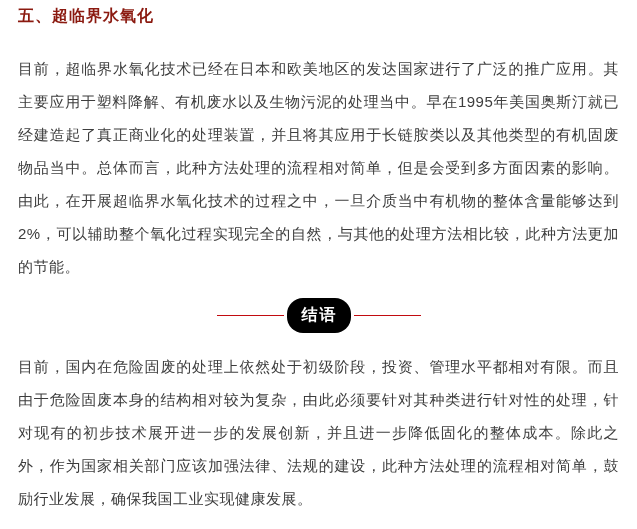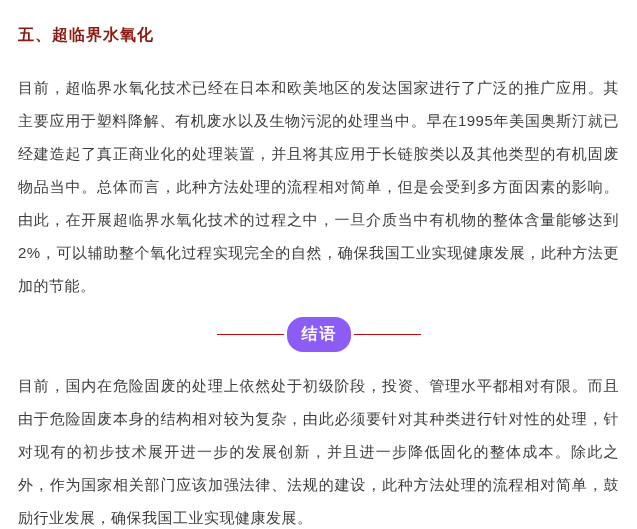--- a/index.html
+++ b/index.html
@@ -10,21 +10,21 @@
   body {
     width: 637px;
     height: 529px;
     overflow: hidden;
     font-family: "Liberation Sans", "DejaVu Sans", sans-serif;
   }
   .article {
     box-sizing: border-box;
     width: 637px;
     height: 529px;
-    padding: 24px 18px 0 18px;
+    padding: 5px 18px 0 18px;
     background: #ffffff;
   }
   .article-heading {
     font-size: 16px;
     font-weight: bold;
     color: #8b1a10;
     letter-spacing: 1px;
     line-height: 22px;
     margin: 0 0 25px 0;
   }
@@ -48,40 +48,40 @@
   .divider-line {
     flex: 1 1 auto;
     height: 1px;
     background: #c20b10;
   }
   .divider-badge {
     flex: 0 0 auto;
     width: 64px;
     height: 35px;
     margin: 0 3px;
-    background: #8b5cf6;
+    background: #000000;
     border-radius: 16px;
     display: flex;
     align-items: center;
     justify-content: center;
     color: #ffffff;
     font-size: 16px;
     font-weight: bold;
     letter-spacing: 2px;
     text-indent: 2px;
   }
 </style>
 </head>
 <body>
 
 <div class="article">
 
   <div class="article-heading">五、超临界水氧化</div>
 
-  <p class="article-paragraph">目前，超临界水氧化技术已经在日本和欧美地区的发达国家进行了广泛的推广应用。其主要应用于塑料降解、有机废水以及生物污泥的处理当中。早在1995年美国奥斯汀就已经建造起了真正商业化的处理装置，并且将其应用于长链胺类以及其他类型的有机固废物品当中。总体而言，此种方法处理的流程相对简单，但是会受到多方面因素的影响。由此，在开展超临界水氧化技术的过程之中，一旦介质当中有机物的整体含量能够达到2%，可以辅助整个氧化过程实现完全的自然，确保我国工业实现健康发展，此种方法更加的节能。</p>
+  <p class="article-paragraph">目前，超临界水氧化技术已经在日本和欧美地区的发达国家进行了广泛的推广应用。其主要应用于塑料降解、有机废水以及生物污泥的处理当中。早在1995年美国奥斯汀就已经建造起了真正商业化的处理装置，并且将其应用于长链胺类以及其他类型的有机固废物品当中。总体而言，此种方法处理的流程相对简单，但是会受到多方面因素的影响。由此，在开展超临界水氧化技术的过程之中，一旦介质当中有机物的整体含量能够达到2%，可以辅助整个氧化过程实现完全的自然，与其他的处理方法相比较，此种方法更加的节能。</p>
 
   <div class="section-divider">
     <span class="divider-line"></span>
     <span class="divider-badge">结语</span>
     <span class="divider-line"></span>
   </div>
 
   <p class="article-paragraph">目前，国内在危险固废的处理上依然处于初级阶段，投资、管理水平都相对有限。而且由于危险固废本身的结构相对较为复杂，由此必须要针对其种类进行针对性的处理，针对现有的初步技术展开进一步的发展创新，并且进一步降低固化的整体成本。除此之外，作为国家相关部门应该加强法律、法规的建设，此种方法处理的流程相对简单，鼓励行业发展，确保我国工业实现健康发展。</p>
 
 </div>

